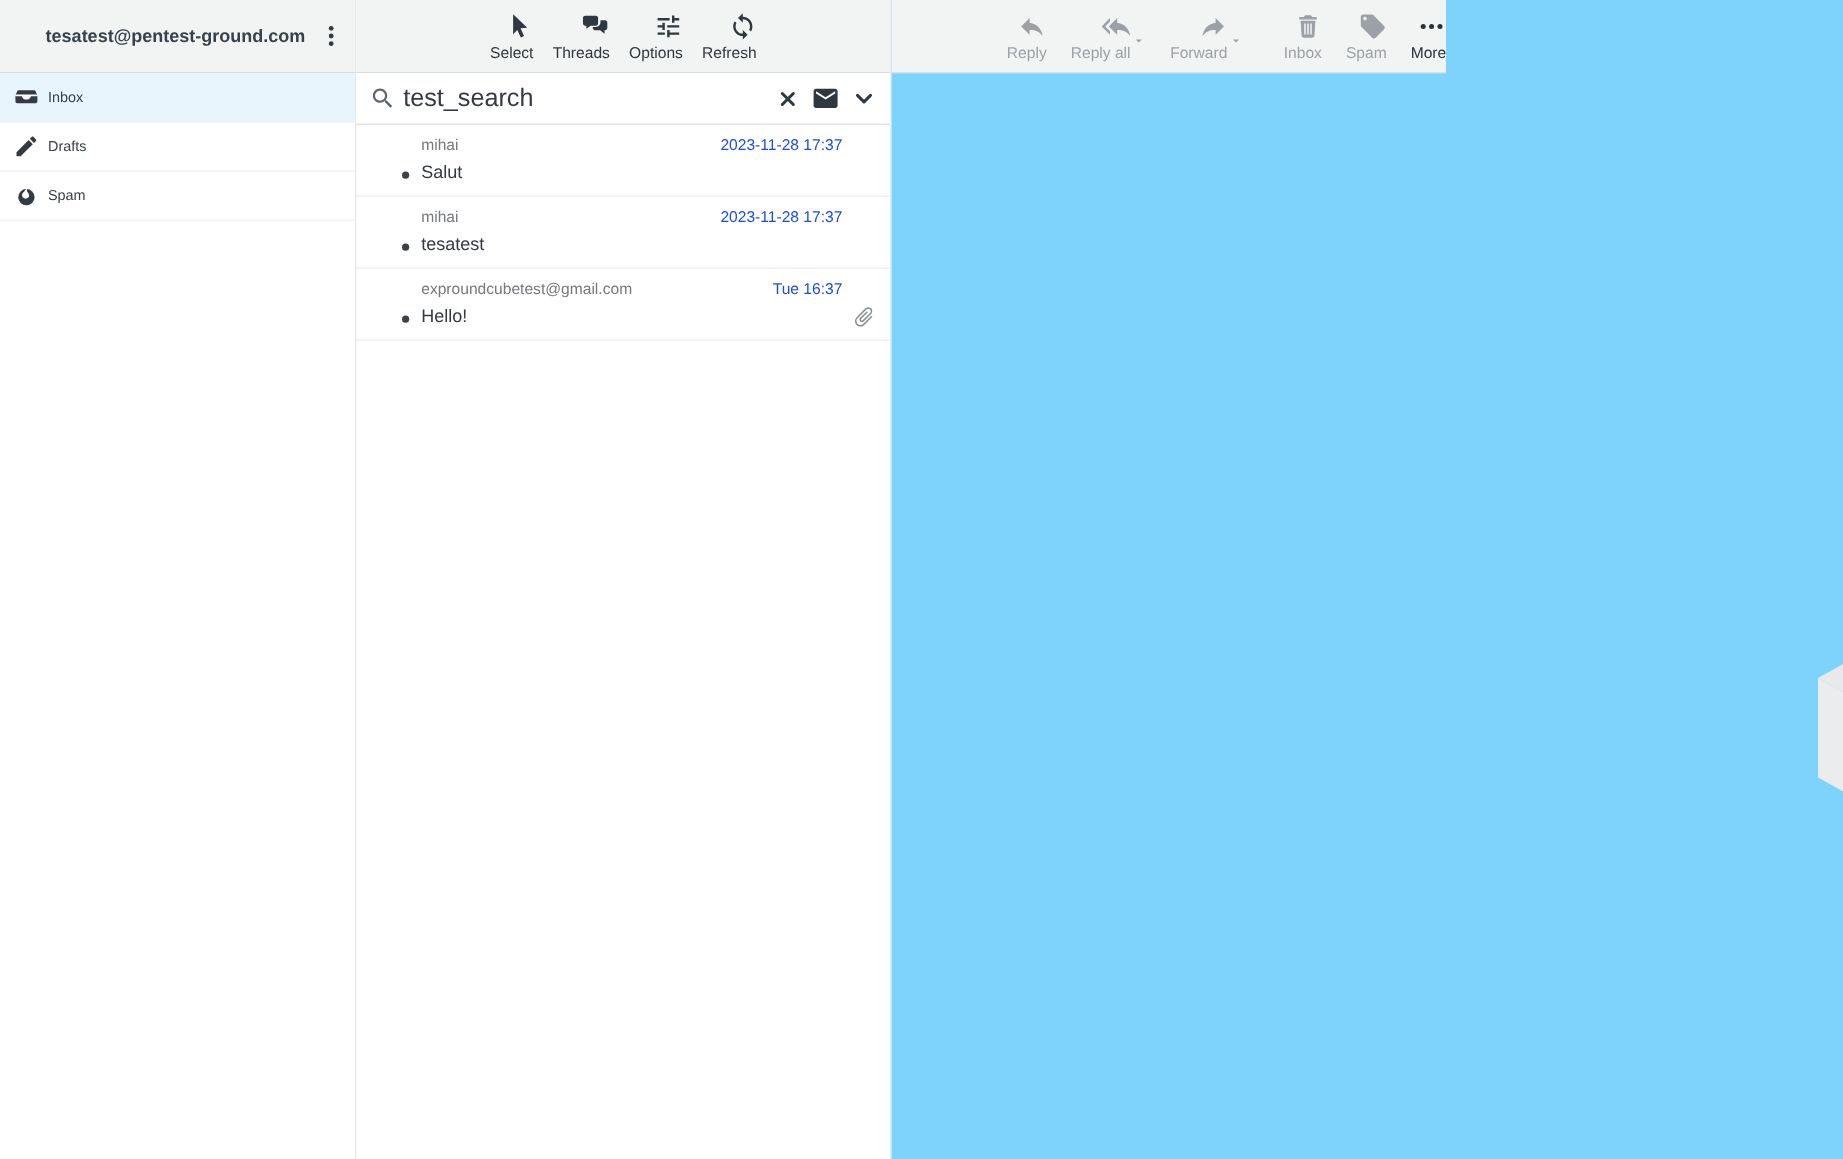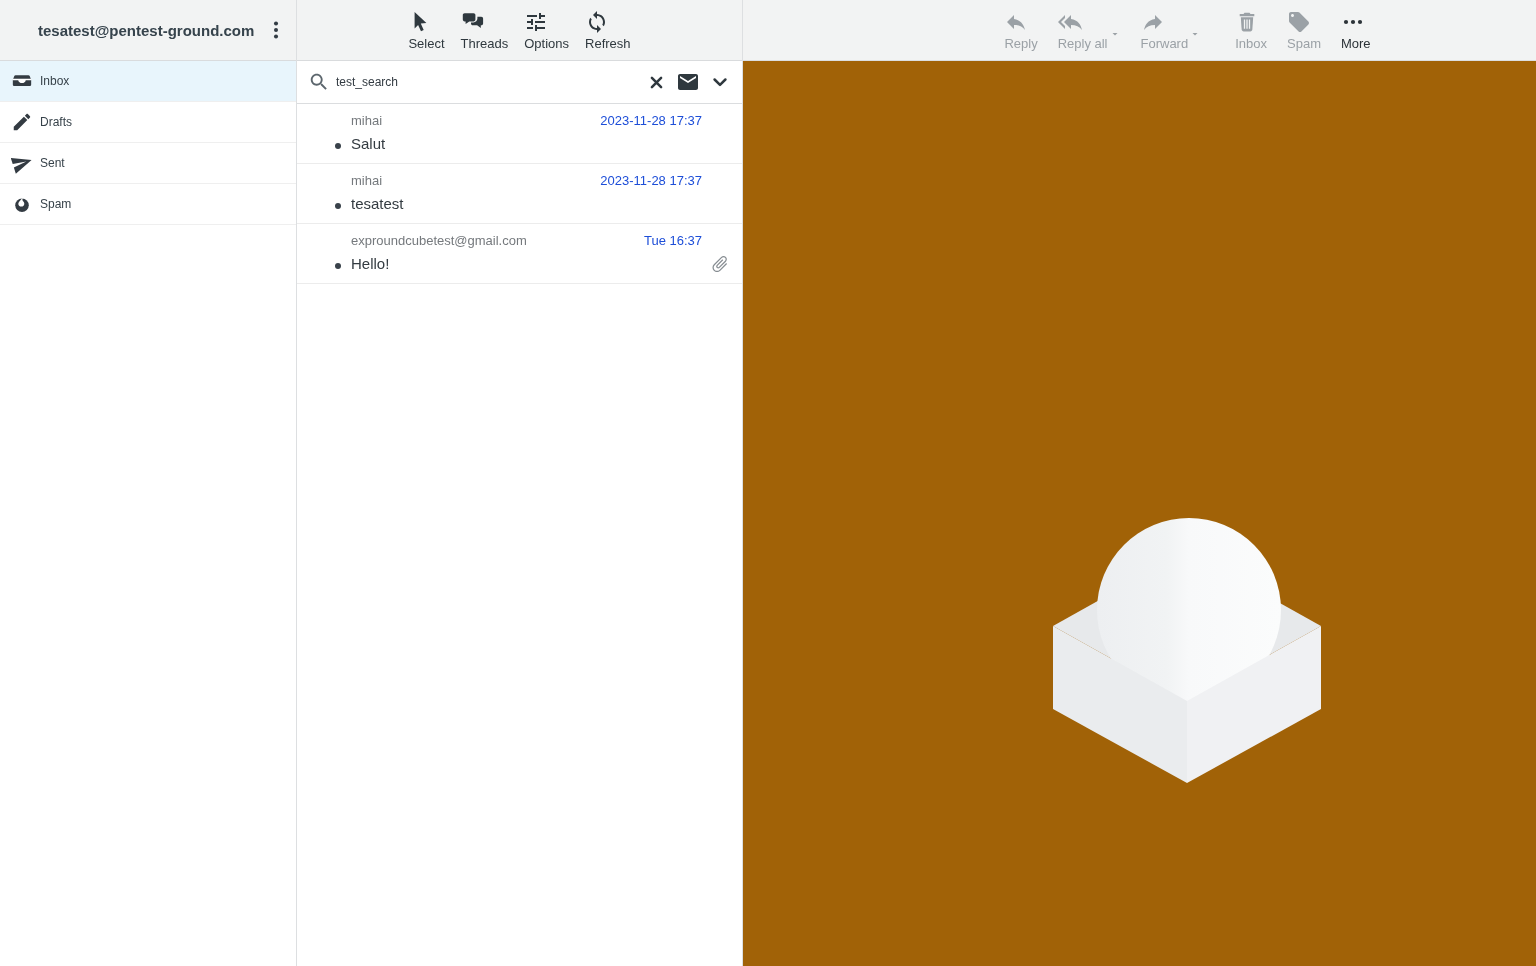--- a/index.html
+++ b/index.html
@@ -16,39 +16,39 @@
   .account{font-size:15px;font-weight:bold;color:#36434c;flex:1;white-space:nowrap;overflow:hidden;}
   .kebab{width:24px;height:24px;color:#333c44;cursor:pointer;flex:0 0 auto;display:flex;align-items:center;justify-content:center;}
   .folder{height:40px;border-bottom:1px solid #efefef;display:flex;align-items:center;gap:7px;padding-left:11px;cursor:pointer;}
   .folder.selected{background:#e8f5fc;}
   .folder .f-icon{width:22px;height:22px;color:#333b42;display:flex;align-items:center;justify-content:center;flex:0 0 auto;}
   .folder .f-label{font-size:12px;color:#37424a;}
 
   
   .listcol{width:445px;min-width:445px;border-right:1px solid #dddfe1;display:flex;flex-direction:column;background:#fff;}
   .list-toolbar{height:60px;background:#f2f3f3;border-bottom:1px solid #d9dbdd;display:flex;align-items:center;justify-content:center;gap:16px;}
-  .tb-btn{display:flex;flex-direction:column;align-items:flex-start;gap:3px;background:none;border:none;padding:0;cursor:pointer;color:#2f383e;font-family:inherit;}
+  .tb-btn{display:flex;flex-direction:column;align-items:flex-end;gap:3px;background:none;border:none;padding:0;cursor:pointer;color:#2f383e;font-family:inherit;}
   .tb-btn .tb-ic{width:24px;height:24px;display:flex;align-items:center;justify-content:center;}
   .tb-btn .tb-label{font-size:13px;line-height:13px;color:inherit;}
   .search-row{height:42px;border-bottom:1px solid #dbdddf;display:flex;align-items:center;padding:0 12px 0 11px;gap:6px;background:#fff;}
   .search-ic{width:22px;height:22px;color:#5c666d;flex:0 0 auto;}
-  .search-input{flex:1;border:none;outline:none;background:transparent;font-family:inherit;font-size:12px;color:#333b42;padding:0;min-width:0;}
+  .search-input{flex:1;border:none;outline:none;background:transparent;font-family:inherit;font-size:21px;color:#333b42;padding:0;min-width:0;}
   .search-actions{display:flex;align-items:center;gap:10px;color:#2f383e;}
   .search-actions .sa{display:flex;align-items:center;justify-content:center;cursor:pointer;}
   .msg-row{position:relative;height:60px;border-bottom:1px solid #ececec;padding:9px 40px 0 54px;cursor:pointer;box-sizing:border-box;}
   .msg-line1{display:flex;justify-content:space-between;align-items:baseline;}
   .msg-sender{font-size:13px;color:#75797d;white-space:nowrap;overflow:hidden;}
   .msg-date{font-size:13px;color:#1d4ed8;white-space:nowrap;margin-left:10px;}
   .msg-line2{margin-top:7px;display:flex;align-items:center;}
   .unread-dot{position:absolute;left:38px;width:6px;height:6px;border-radius:50%;background:#39424a;margin-top:5px;}
   .msg-subject{font-size:15px;color:#333b41;}
   .attach-ic{position:absolute;right:12px;bottom:9px;width:20px;height:20px;color:#878d92;}
 
   
-  .mailpane{flex:1;display:flex;flex-direction:column;position:relative;background:#a16207;}
+  .mailpane{flex:1;display:flex;flex-direction:row;position:relative;background:#7dd3fc;}
   .mail-toolbar{height:60px;background:#f2f3f3;border-bottom:1px solid #dcdee0;display:flex;align-items:center;justify-content:center;gap:20px;padding-left:96px;}
   .mail-toolbar .tb-btn{color:#9ba1a6;cursor:default;}
   .mail-toolbar .tb-btn.enabled{color:#2c3338;cursor:pointer;}
   .tb-group{display:flex;align-items:center;}
   .tb-caret{width:12px;height:12px;color:#9ba1a6;margin:8px 0 0 1px;cursor:pointer;display:flex;align-items:center;}
   .tb-gap{margin-left:14px;}
   .mail-body{flex:1;position:relative;}
   .watermark{position:absolute;left:309px;top:455px;width:270px;height:270px;}
 
   svg{display:block;}
@@ -82,28 +82,20 @@
 
     <div class="folder">
       <span class="f-icon">
         <svg viewBox="0 0 24 24" width="22" height="22" fill="currentColor">
             <path d="M3 17.25V21h3.75L17.81 9.94l-3.75-3.75L3 17.25zM20.71 7.04c.39-.39.39-1.02 0-1.41l-2.34-2.34c-.39-.39-1.02-.39-1.41 0l-1.83 1.83 3.75 3.75 1.83-1.83z"></path>
           </svg>
       </span>
       <span class="f-label">Drafts</span>
     </div>
 
-    <div class="folder">
-      <span class="f-icon">
-        <svg viewBox="0 0 24 24" width="22" height="22" fill="currentColor">
-            <path transform="rotate(-18 12 12)" d="M2.01 21L23 12 2.01 3 2 10l15 2-15 2z"></path>
-          </svg>
-      </span>
-      <span class="f-label">Sent</span>
-    </div>
 
     <div class="folder">
       <span class="f-icon">
         <svg viewBox="0 0 24 24" width="22" height="22" fill="currentColor">
           <circle cx="12" cy="13.4" r="7.4"></circle>
           <path fill="#fff" d="M12.4 4.4c.7 2.3-.8 3 1.1 4.9 1.2 1.2 1.4 3.2.2 4.5-1.3 1.4-3.6 1.4-4.9 0-1.1-1.2-1-3.1.1-4.3 1.7-1.8 2.7-2.6 3.5-5.1z"></path>
         </svg>
       </span>
       <span class="f-label">Spam</span>
     </div>

